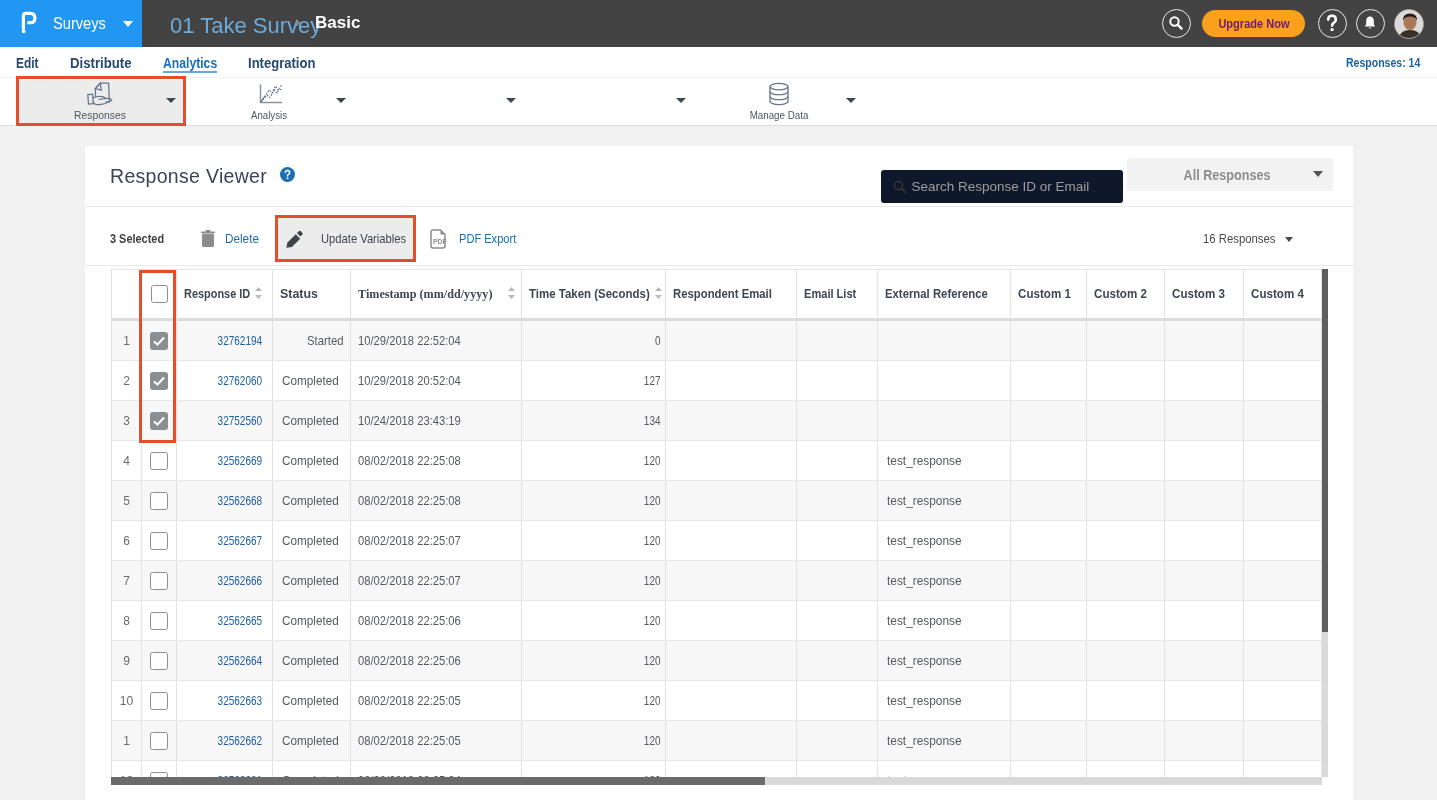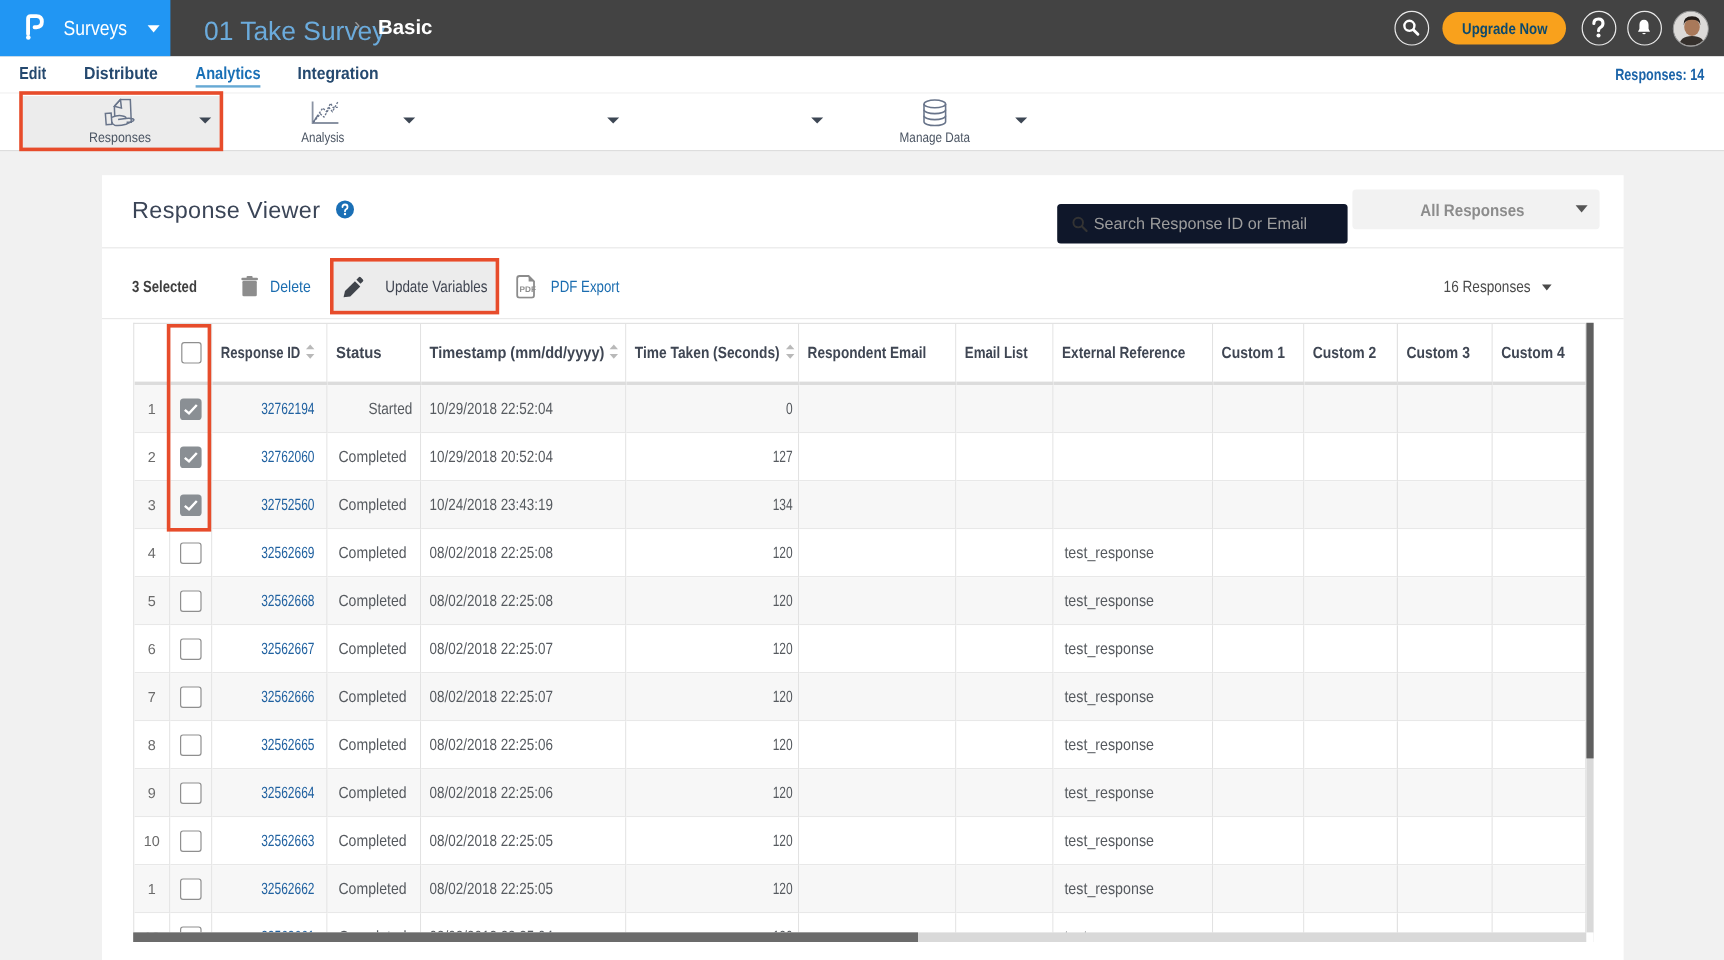--- a/index.html
+++ b/index.html
@@ -15,21 +15,21 @@
 
 
 .topbar { position:absolute; left:0; top:0; width:1437px; height:47px; background:#434343; }
 .brand { position:absolute; left:0; top:0; width:142px; height:47px; background:#2196f3; }
 .brand .ptxt { position:absolute; left:53px; top:13px; color:#fff; font-size:17px; }
 .brand .caret { position:absolute; left:123px; top:21px; width:0; height:0; border-left:5.5px solid transparent; border-right:5.5px solid transparent; border-top:6px solid #fff; }
 .crumb1 { position:absolute; left:170px; top:13px; color:#6babdc; font-size:22px; }
 .crumbsep { position:absolute; left:295px; top:13px; color:#9b9b9b; font-size:16px; }
 .crumb2 { position:absolute; left:315px; top:13px; color:#ffffff; font-size:17px; font-weight:700; }
 .circbtn { position:absolute; top:9px; width:29px; height:29px; border:1.5px solid #e9e9e9; border-radius:50%; }
-.upgrade { position:absolute; left:1202px; top:10px; width:103px; height:27px; background:#f9a11c; border-radius:14px; color:#0c4a6e; font-size:13px; font-weight:700; display:flex; align-items:center; justify-content:center; }
+.upgrade { position:absolute; left:1202px; top:10px; width:103px; height:27px; background:#f9a11c; border-radius:14px; color:#701a75; font-size:13px; font-weight:700; display:flex; align-items:center; justify-content:center; }
 .avatar { position:absolute; left:1394px; top:8.5px; width:30px; height:30px; border-radius:50%; border:1px solid #999; overflow:hidden; background:#e4e2e0; }
 
 
 .navrow { position:absolute; left:0; top:47px; width:1437px; height:30px; background:#fff; }
 .navitem { position:absolute; top:7px; font-size:14.5px; font-weight:700; color:#25496f; height:17px; }
 .resp14 { position:absolute; top:8px; left:1346px; font-size:13.5px; font-weight:700; color:#1a63a8; height:16px; }
 
 
 .toolbar { position:absolute; left:0; top:77px; width:1437px; height:49px; background:#fff; border-top:1px solid #f2f2f2; border-bottom:1px solid #ddd; }
 .toolitem { position:absolute; top:0; width:150px; height:48px; text-align:center; }
@@ -252,21 +252,21 @@
     </colgroup>
     <tbody>
         <tr>
       <th style="padding:0;"></th>
       <th style="text-align:center; padding:0;"><span class="cb" style="width:17px;height:18px;"></span></th>
       <th><span class="shr" style="width:66px;"><span style="transform:scaleX(0.81);">Response ID</span></span><span class="sorticon"><svg width="9" height="14" viewBox="0 0 9 14">
                 <path d="M4.5 1 L8 5 L1 5 Z" fill="#b9b9b9"></path>
                 <path d="M4.5 13 L1 9 L8 9 Z" fill="#b9b9b9"></path>
               </svg></span></th>
       <th><span class="shr" style="width:38px;"><span style="transform:scaleX(0.92);">Status</span></span></th>
-      <th style="padding-left:7px;"><span class="shr" style="width:145px;"><span style="transform:scaleX(0.90);">Timestamp (mm/dd/yyyy)</span></span><span class="sorticon"><svg width="9" height="14" viewBox="0 0 9 14">
+      <th style="padding-left:7px;"><span class="shr" style="width:145px;font-family:Liberation Serif, serif;"><span style="transform:scaleX(0.90);">Timestamp (mm/dd/yyyy)</span></span><span class="sorticon"><svg width="9" height="14" viewBox="0 0 9 14">
                 <path d="M4.5 1 L8 5 L1 5 Z" fill="#b9b9b9"></path>
                 <path d="M4.5 13 L1 9 L8 9 Z" fill="#b9b9b9"></path>
               </svg></span></th>
       <th style="padding-left:7px;"><span class="shr" style="width:121px;"><span style="transform:scaleX(0.85);">Time Taken (Seconds)</span></span><span class="sorticon"><svg width="9" height="14" viewBox="0 0 9 14">
                 <path d="M4.5 1 L8 5 L1 5 Z" fill="#b9b9b9"></path>
                 <path d="M4.5 13 L1 9 L8 9 Z" fill="#b9b9b9"></path>
               </svg></span></th>
       <th><span class="shr" style="width:99px;"><span style="transform:scaleX(0.84);">Respondent Email</span></span></th>
       <th><span class="shr" style="width:53px;"><span style="transform:scaleX(0.82);">Email List</span></span></th>
       <th><span class="shr" style="width:103px;"><span style="transform:scaleX(0.84);">External Reference</span></span></th>

